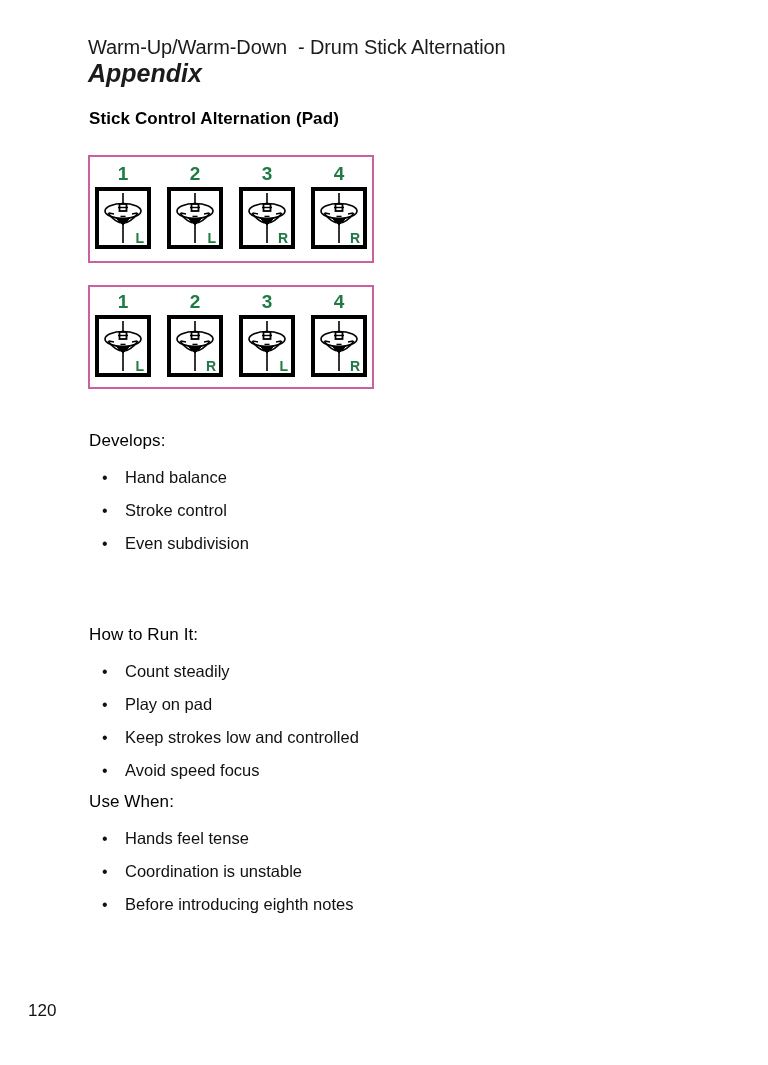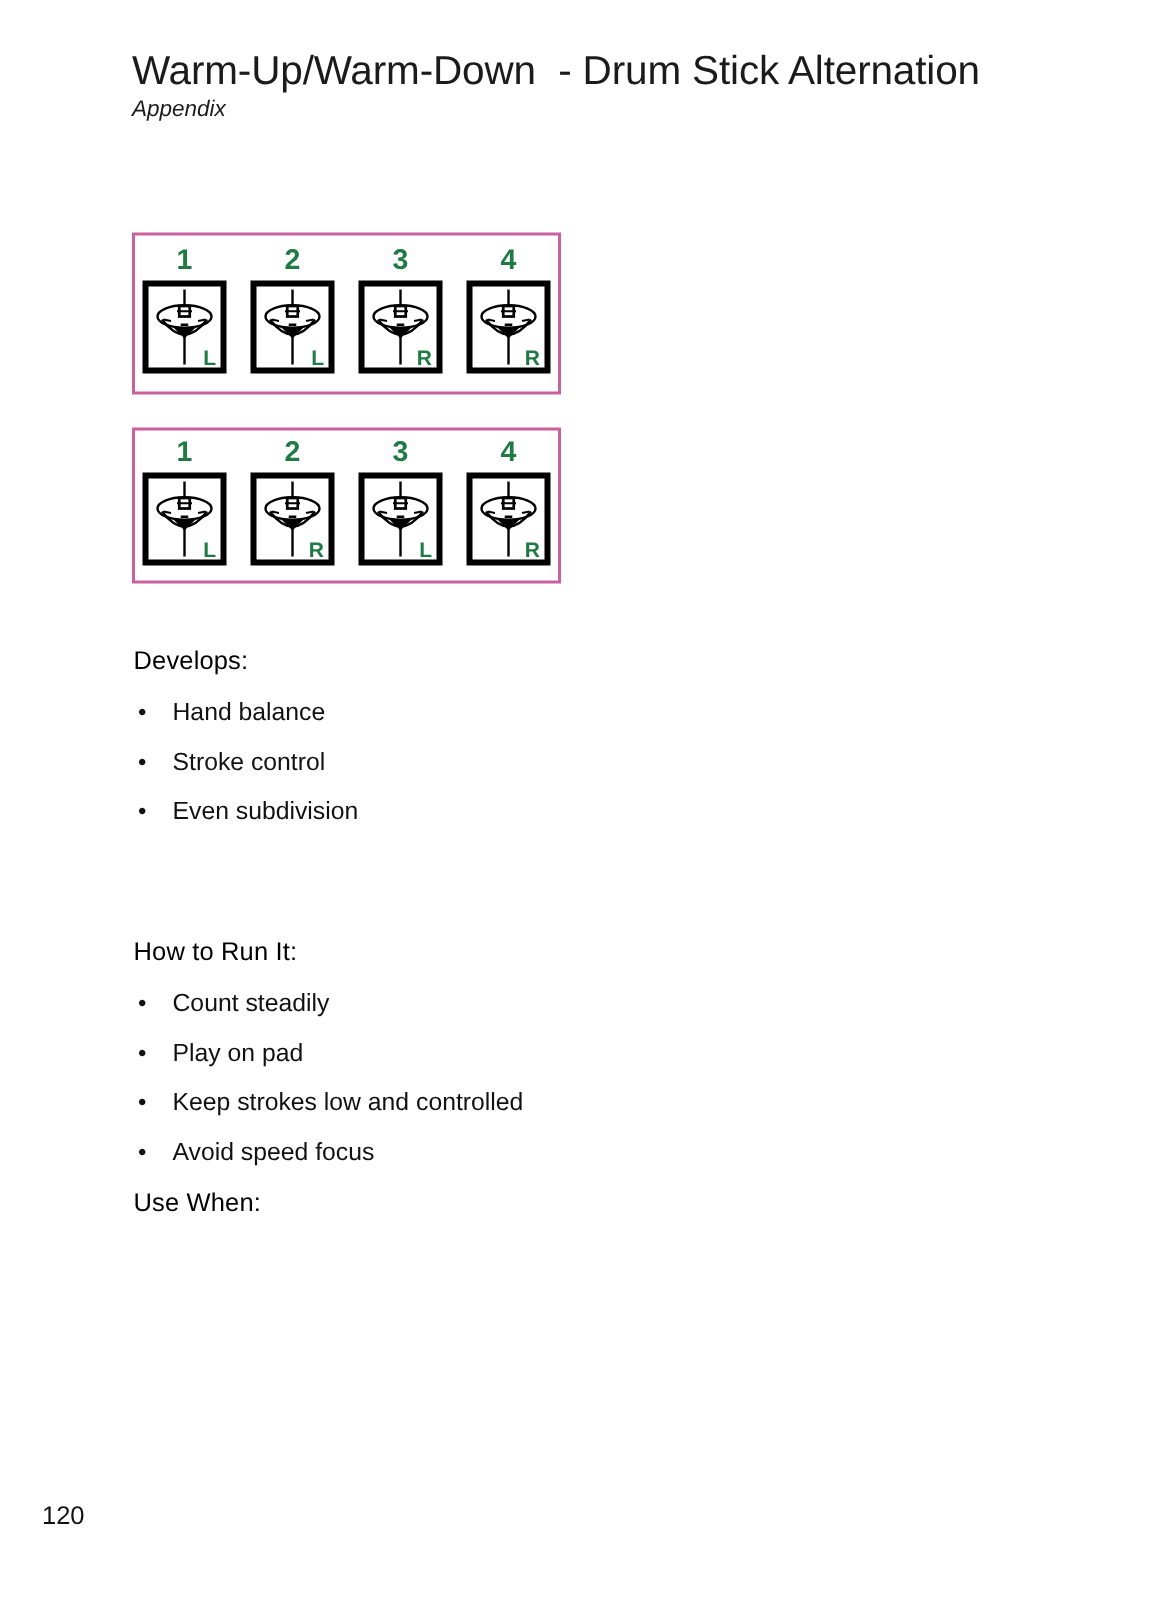--- a/index.html
+++ b/index.html
@@ -22,31 +22,31 @@
   }
 
   
   .doc-header {
     position: absolute;
     left: 88px;
     top: 34px;
     width: 620px;
   }
   .doc-title {
-    font-size: 27px;
+    font-size: 20px;
     font-weight: 400;
     line-height: 26px;
     letter-spacing: -0.1px;
     color: #1b1b1b;
     white-space: pre;
   }
   .doc-subtitle {
-    font-size: 15px;
+    font-size: 25px;
     font-style: italic;
-    font-weight: 400;
+    font-weight: 700;
     line-height: 26px;
     color: #1b1b1b;
   }
 
   
   .section-heading {
     position: absolute;
     left: 89px;
     font-size: 17px;
     font-weight: bold;
@@ -133,21 +133,21 @@
 
   .block-heading {
     font-size: 17px;
     font-weight: normal;
     color: #000000;
     margin: 0 0 8px 0;
     letter-spacing: 0.1px;
   }
   .bullet-list {
     list-style: none;
-    margin: 0;
+    margin: 10px;
     padding: 0;
   }
   .bullet-item {
     position: relative;
     padding-left: 26px;
     font-size: 16.5px;
     line-height: 33px;
     color: #111111;
   }
   .bullet-item::before {
@@ -172,20 +172,21 @@
 </head>
 <body>
 
 <div class="page">
 
   <div class="doc-header">
     <div class="doc-title">Warm-Up/Warm-Down  - Drum Stick Alternation</div>
     <div class="doc-subtitle">Appendix</div>
   </div>
 
+  <div class="section-heading" id="exercise-title">Stick Control Alternation (Pad)</div>
 
   <div class="pattern-box" id="pattern-box-1">
     <div class="beats-row">
 
       <div class="beat">
         <div class="beat-number">1</div>
         <div class="beat-cell">
           <svg class="hihat-svg" viewBox="0 0 48 54">
             <line x1="24" y1="2" x2="24" y2="52" stroke="#000" stroke-width="1.6"></line>
             <ellipse cx="24" cy="20" rx="18" ry="7.5" fill="#fff" stroke="#000" stroke-width="1.6"></ellipse>
@@ -350,17 +351,22 @@
     <ul class="bullet-list">
       <li class="bullet-item">Count steadily</li>
       <li class="bullet-item">Play on pad</li>
       <li class="bullet-item">Keep strokes low and controlled</li>
       <li class="bullet-item">Avoid speed focus</li>
     </ul>
   </div>
 
   <div class="content-block" id="block-usewhen">
     <div class="block-heading">Use When:</div>
+    <ul class="bullet-list">
+      <li class="bullet-item">Hands feel tense</li>
+      <li class="bullet-item">Coordination is unstable</li>
+      <li class="bullet-item">Before introducing eighth notes</li>
+    </ul>
   </div>
 
   <div class="page-number">120</div>
 
 </div>
 
 </body></html>

